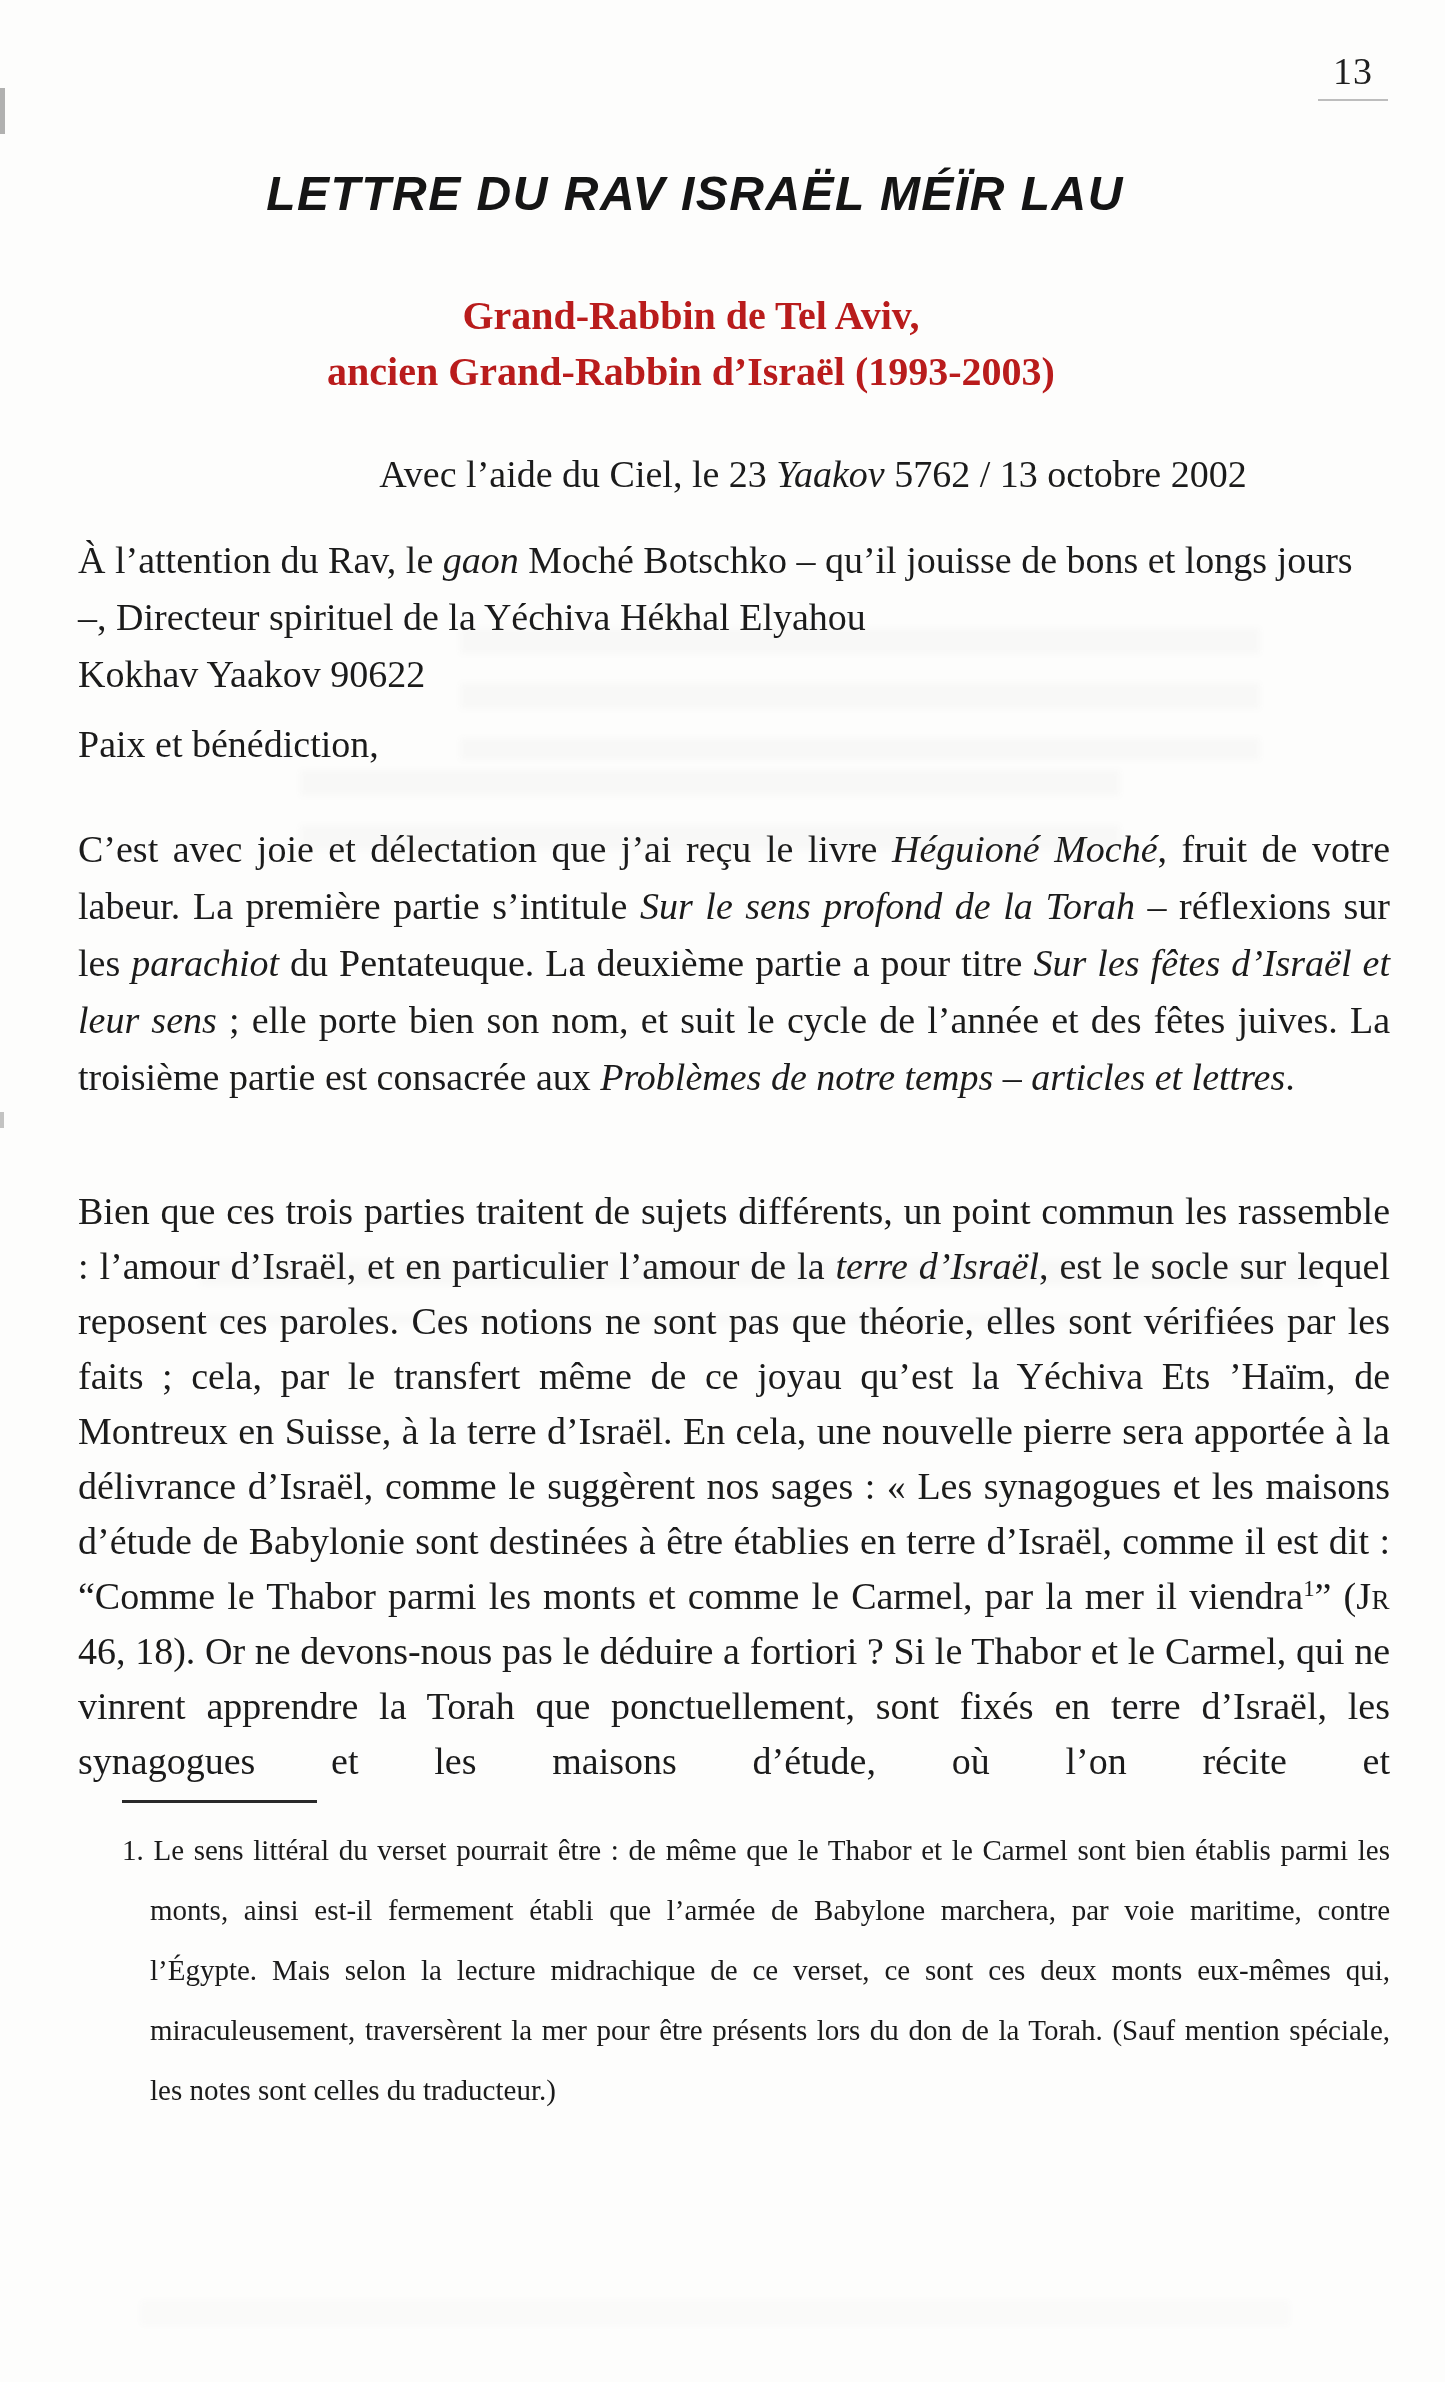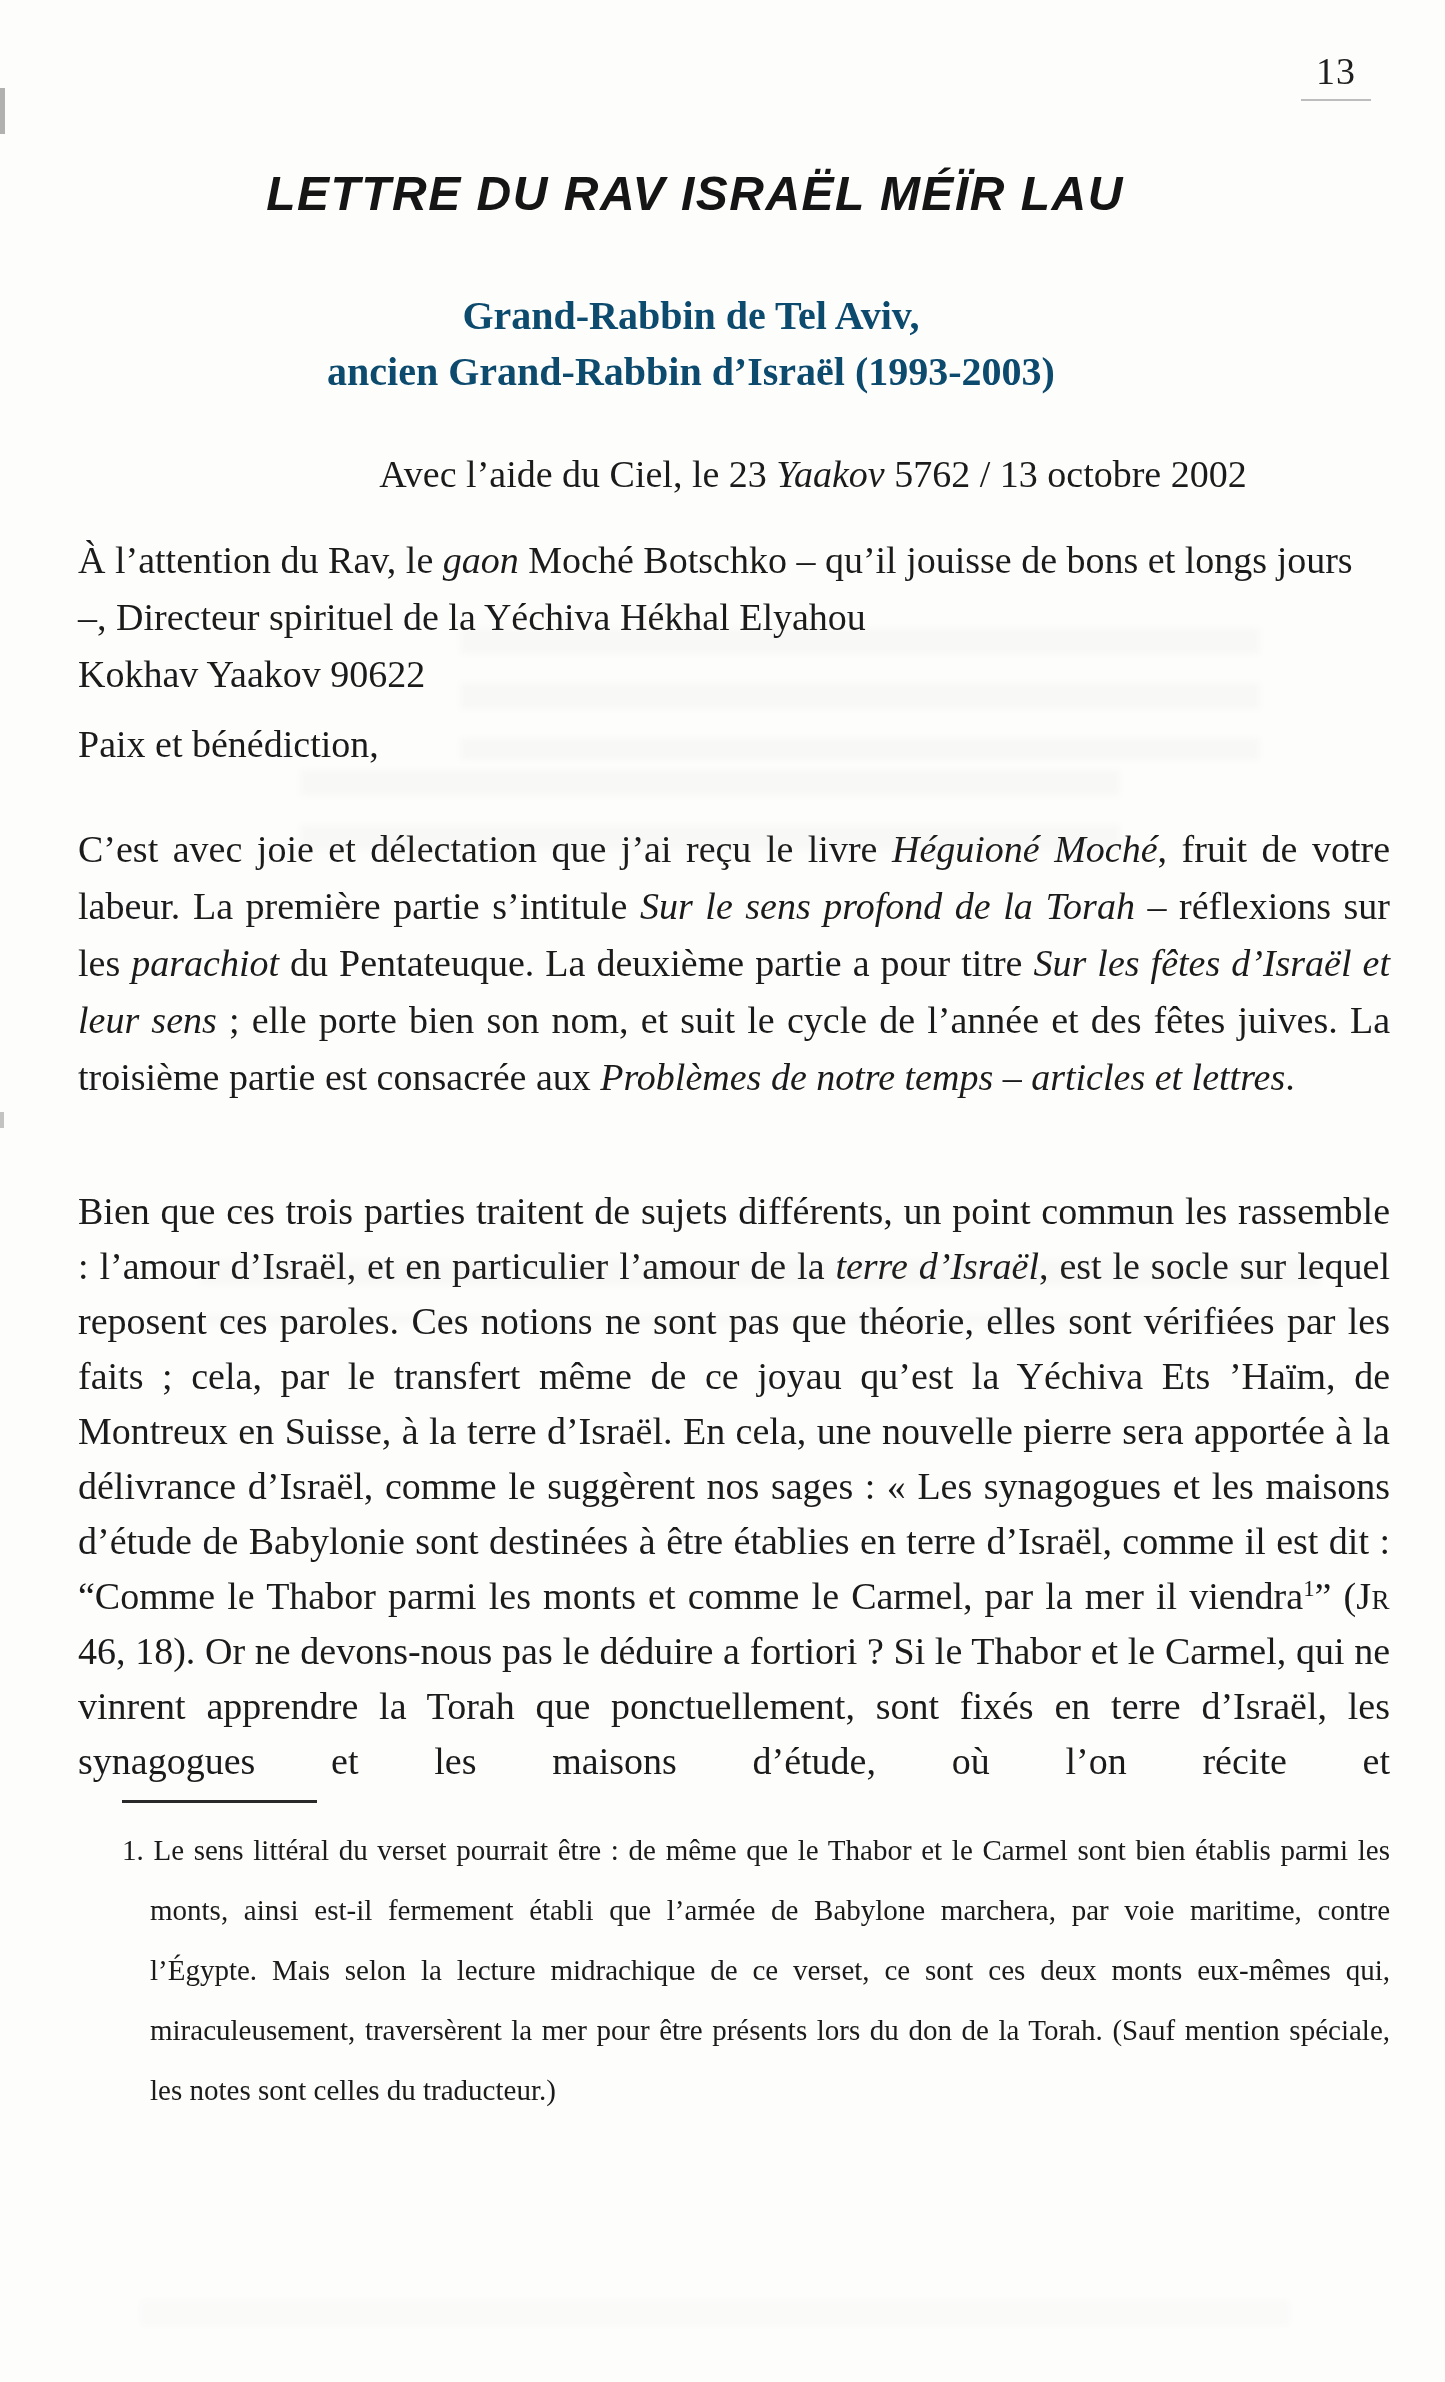--- a/index.html
+++ b/index.html
@@ -9,39 +9,39 @@
     margin:0 auto;
     box-sizing:border-box;
     padding:170px 55px 0 78px;
     background:#fdfdfc;
     color:#1b1b1b;
     font-family:"Liberation Serif", serif;
     overflow:hidden;
   }
 
   
-  .pagenum-wrap { position:absolute; top:52px; right:74px; text-align:center; }
+  .pagenum-wrap { position:absolute; top:52px; right:57px; text-align:center; }
   .pagenum { font-size:38px; line-height:1; color:#1f1f1f; letter-spacing:1px; }
   .pagenum-rule { width:70px; height:2px; background:#9b9b9b; opacity:.65; margin:9px auto 0 auto; }
 
   
   .title {
     margin:0 auto; width:fit-content;
     transform:translateX(-39px);
     font-family:"Liberation Sans", sans-serif;
     font-weight:700; font-size:48px; line-height:1;
     letter-spacing:1.5px; color:#151515;
     white-space:nowrap;
     font-style:italic;
   }
   .subtitle {
     margin:70px auto 0 auto; width:fit-content;
     transform:translateX(-43px);
     font-weight:700; font-size:40px; line-height:56px;
-    text-align:center; color:#0c4a6e;
+    text-align:center; color:#b91c1c;
   }
   .dateline {
     margin:46px auto 0 auto; width:fit-content;
     transform:translateX(79px);
     font-size:38px; line-height:56px;
     white-space:nowrap;
   }
 
   
   p { margin:0; }

